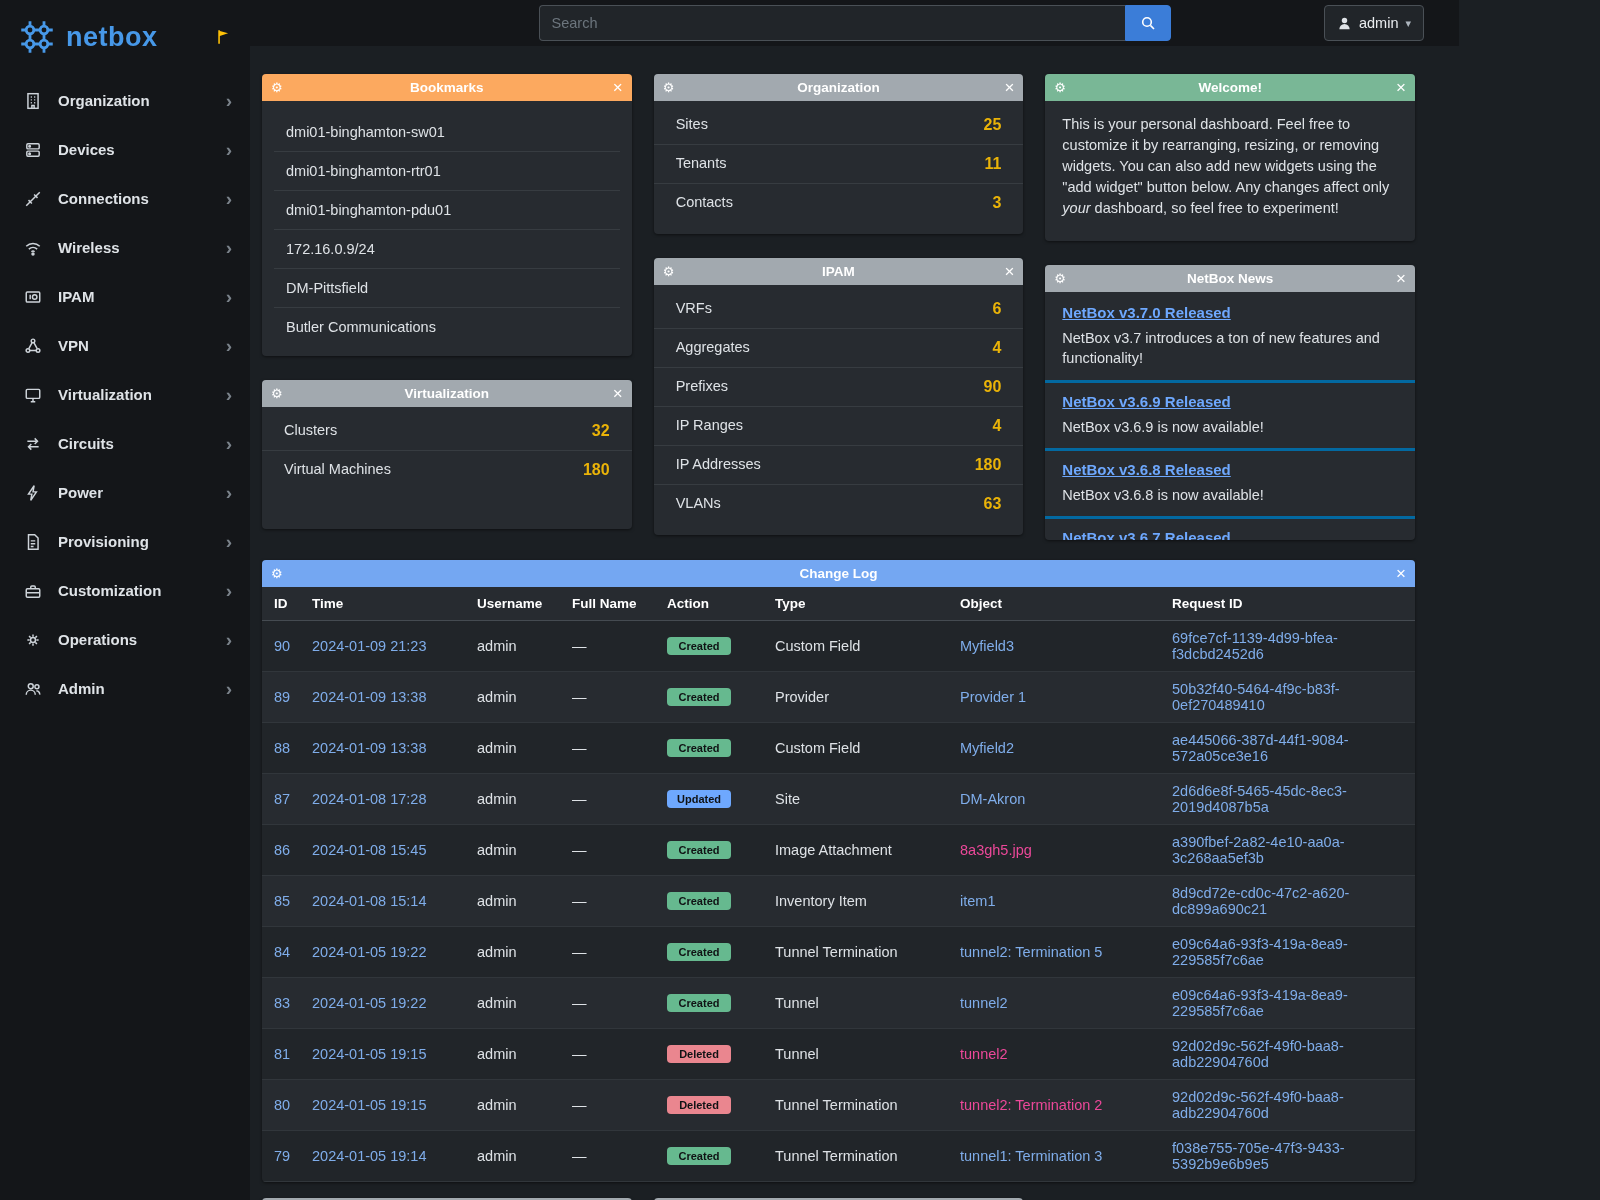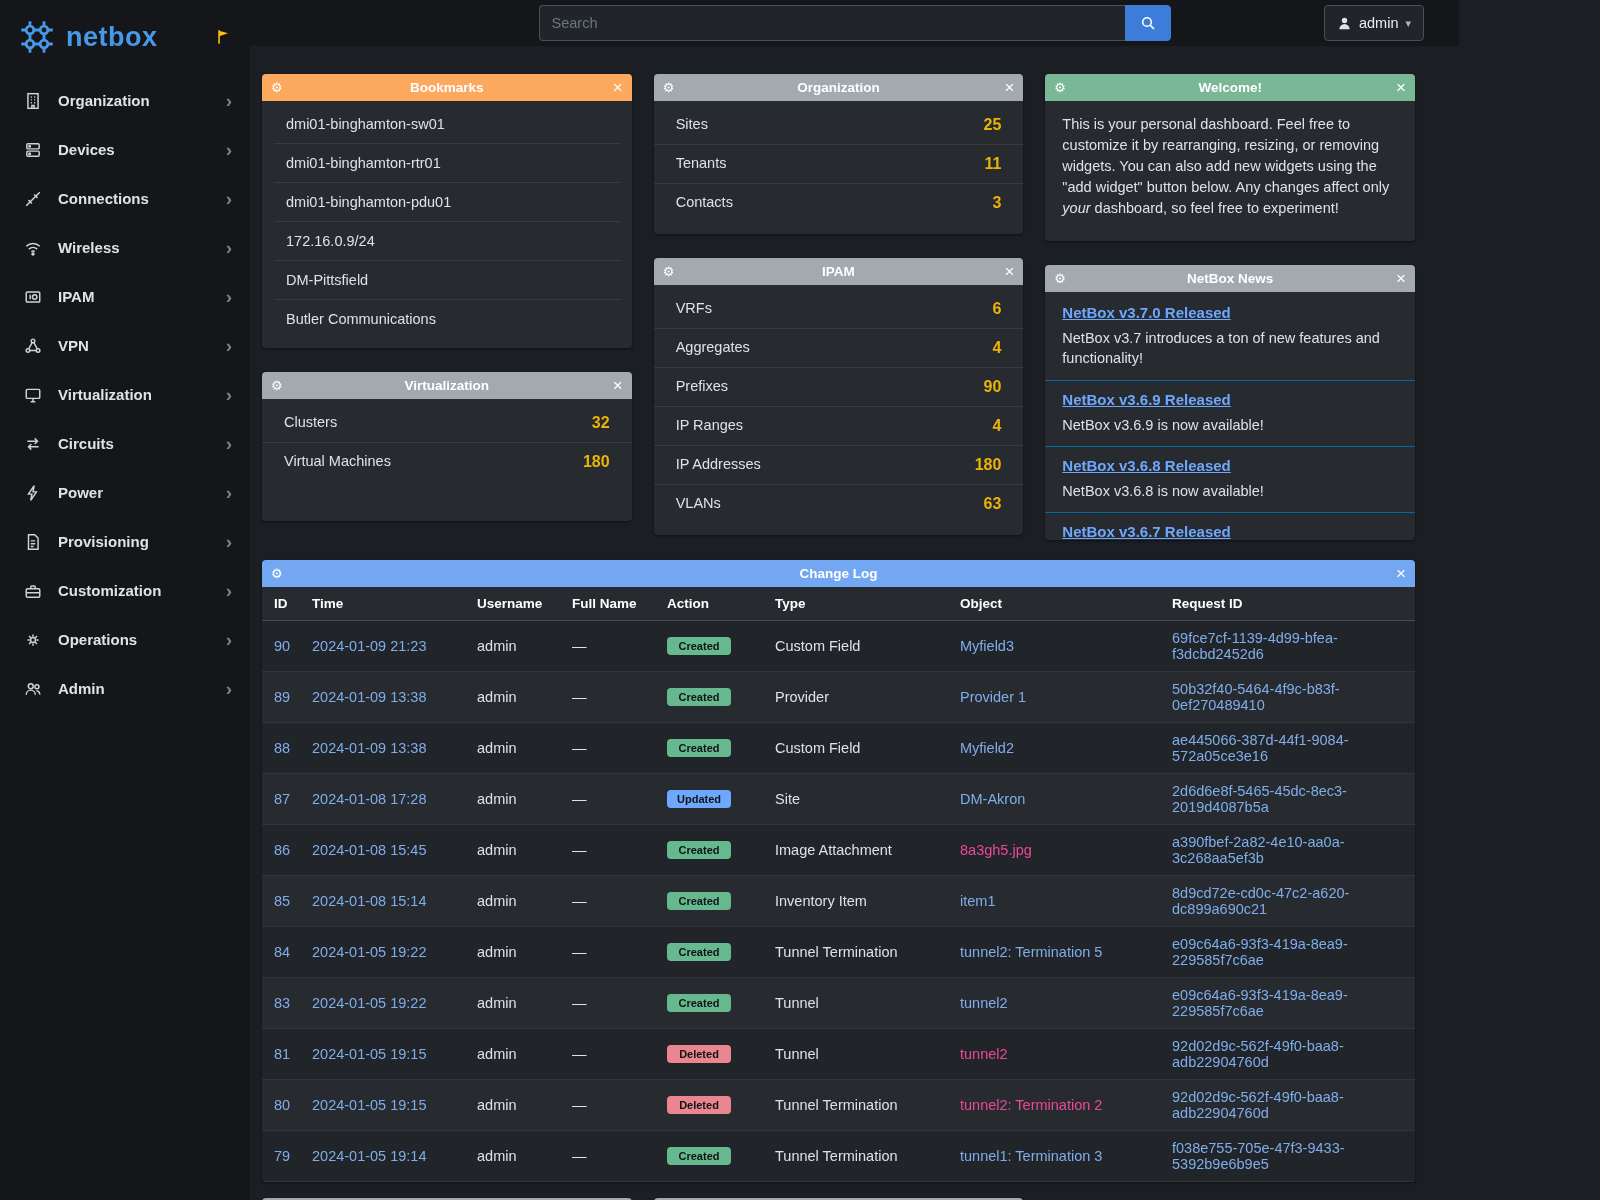--- a/index.html
+++ b/index.html
@@ -51,34 +51,34 @@
   .card { background:#272b30; border-radius:4px; overflow:hidden; box-shadow:0 1px 3px rgba(0,0,0,.5); }
   .card-head { height:27px; display:flex; align-items:center; padding:0 9px; color:#fff; }
   .head-gear { width:22px; font-size:13px; cursor:pointer; }
   .head-title { flex:1; text-align:center; font-weight:700; font-size:13.5px; }
   .head-close { width:22px; text-align:right; font-size:17px; line-height:1; cursor:pointer; }
   .head-orange { background:#fca95f; }
   .head-gray   { background:#a2a9af; }
   .head-green  { background:#79b796; }
   .head-blue   { background:#74a7f2; }
 
-  .bookmark-body { padding:4px 12px 10px; }
+  .bookmark-body { padding:12px 12px 10px; }
   .bookmark-row { padding:11px 12px; border-bottom:1px solid #373c41; }
   .bookmark-row:last-child { border-bottom:none; }
 
   .stats-body { padding:5px 0 12px; }
   .stat-row { display:flex; justify-content:space-between; align-items:flex-start; padding:10px 22px; border-bottom:1px solid #373c41; }
   .stat-row:last-child { border-bottom:none; }
   .stat-value { font-weight:700; font-size:16px; color:#eab308; }
 
   .welcome-body { padding:13px 17px 22px; line-height:1.45; }
 
   .news-card { height:275px; }
   .news-body { padding:2px 0 0; }
-  .news-item { padding:10px 17px 11px; border-bottom:1px solid #0369a1; }
+  .news-item { padding:10px 17px 11px; border-bottom:3px solid #0369a1; }
   .news-item:last-child { border-bottom:none; }
   .news-headline { color:#6ea8fe; font-weight:700; font-size:15px; text-decoration:underline; cursor:pointer; display:inline-block; }
   .news-summary { margin-top:7px; line-height:1.4; }
   .news-summary:empty { display:none; }
 
   
   .changelog-card { margin-top:20px; }
   table { width:100%; border-collapse:collapse; font-size:14.5px; }
   thead th { text-align:left; padding:9px 8px; font-size:13.5px; color:#fff; font-weight:700; border-bottom:1px solid #454b51; }
   thead th:first-child, tbody td:first-child { padding-left:12px; }

